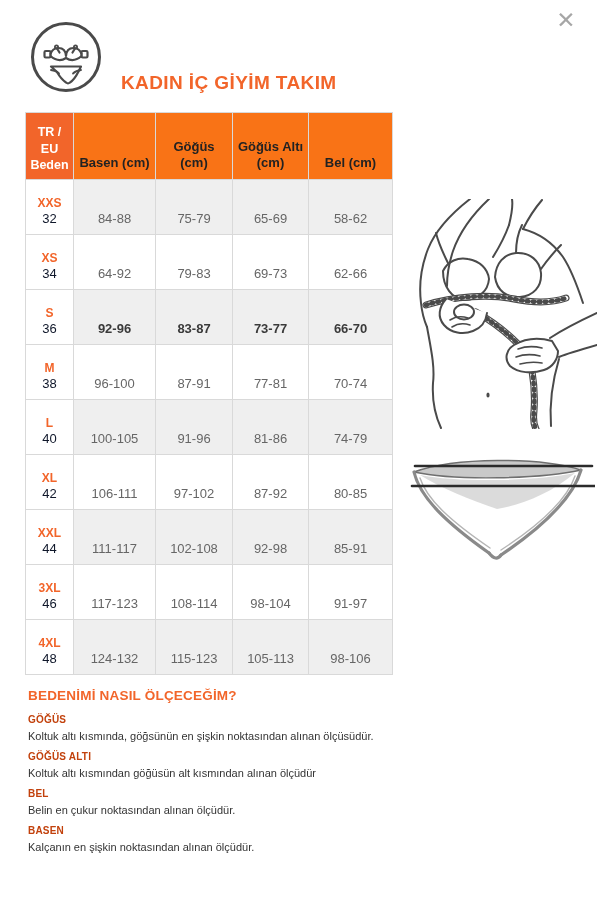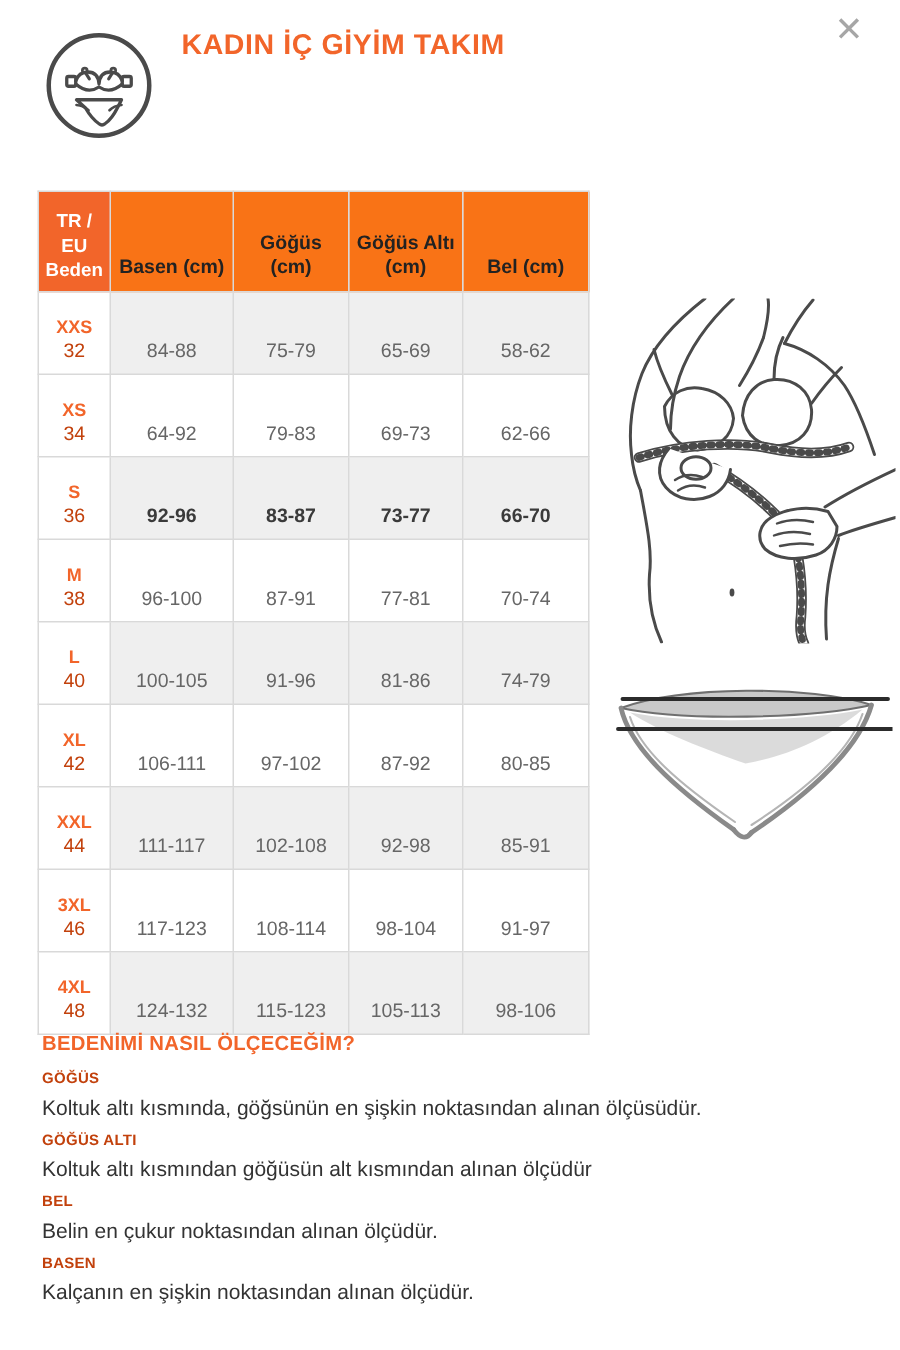--- a/index.html
+++ b/index.html
@@ -8,47 +8,47 @@
     --shade:#EFEFEF;
     --valtext:#666666;
     --ink:#222222;
   }
   *{box-sizing:border-box;}
   html,body{margin:0;padding:0;background:#ffffff;}
   body{font-family:"Liberation Sans", sans-serif;}
   .modal{position:relative;width:600px;height:900px;background:#fff;overflow:hidden;}
 
   
-  .hdr{position:absolute;left:29px;top:20px;display:flex;align-items:flex-start;gap:18px;}
+  .hdr{position:absolute;left:29px;top:20px;display:flex;align-items:flex-end;gap:18px;}
   .cat-icon{width:74px;height:74px;flex:0 0 auto;}
   .hdr h1{margin:0;font-size:19px;font-weight:bold;color:var(--orange);letter-spacing:.4px;white-space:nowrap;}
   .close{position:absolute;top:2px;right:16px;width:36px;height:36px;background:none;border:none;
          font-size:23px;color:#A6A6A6;cursor:pointer;line-height:36px;padding:0;font-family:"DejaVu Sans",sans-serif;}
 
   
-  table.size{position:absolute;left:25px;top:127px;width:367px;border-collapse:collapse;table-layout:fixed;padding-left:28px;}
+  table.size{position:absolute;left:25px;top:112px;width:367px;border-collapse:collapse;table-layout:fixed;padding-left:28px;}
   table.size th,table.size td{border:1px solid var(--border);text-align:center;vertical-align:bottom;padding:0 2px 8px;}
   thead th{height:67px;font-size:13px;font-weight:bold;color:var(--ink);background:#f97316;line-height:1.25;}
   thead th.orange{background:var(--orange);color:#fff;font-size:12.5px;line-height:1.3;padding-bottom:6px;}
   tbody th{height:55px;background:#fff;padding-bottom:7px;font-weight:normal;}
   tbody td{height:55px;font-size:13px;color:var(--valtext);padding-bottom:9px;}
   tbody td.shaded{background:var(--shade);margin-top:34px;}
   tbody tr.bold td{font-weight:bold;color:#3a3a3a;}
   .size-label{color:var(--orange);font-weight:bold;font-size:12px;}
-  .size-eu{color:#c2410c;font-size:13px;margin-top:1px;}
+  .size-eu{color:#0f172a;font-size:13px;margin-top:1px;}
 
   
   .illu-torso{position:absolute;left:392px;top:199px;width:205px;height:228px;}
   .illu-panty{position:absolute;left:400px;top:442px;width:195px;height:130px;}
 
   
   .guide{position:absolute;left:28px;top:688px;width:540px;}
   .guide h2{margin:0 0 11px 0;font-size:13.5px;font-weight:bold;color:var(--orange);letter-spacing:.2px;}
   .guide h3{margin:7px 0 4px 0;font-size:10px;font-weight:bold;color:#c2410c;letter-spacing:.2px;}
-  .guide p{margin:0;font-size:14px;color:#333;line-height:1.35;}
+  .guide p{margin:0;font-size:11px;color:#333;line-height:1.35;}
 </style>
 </head>
 <body>
 
 <div class="modal">
 
   <button class="close">✕</button>
 
   <div class="hdr">
     <span class="cat-icon">

